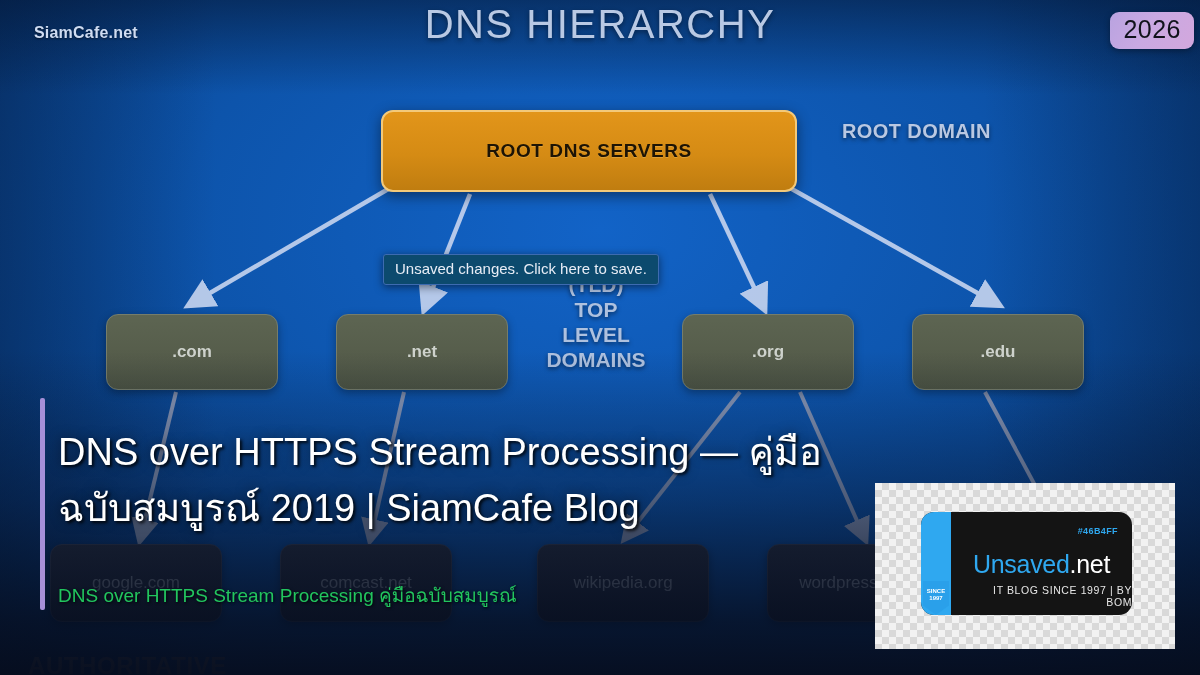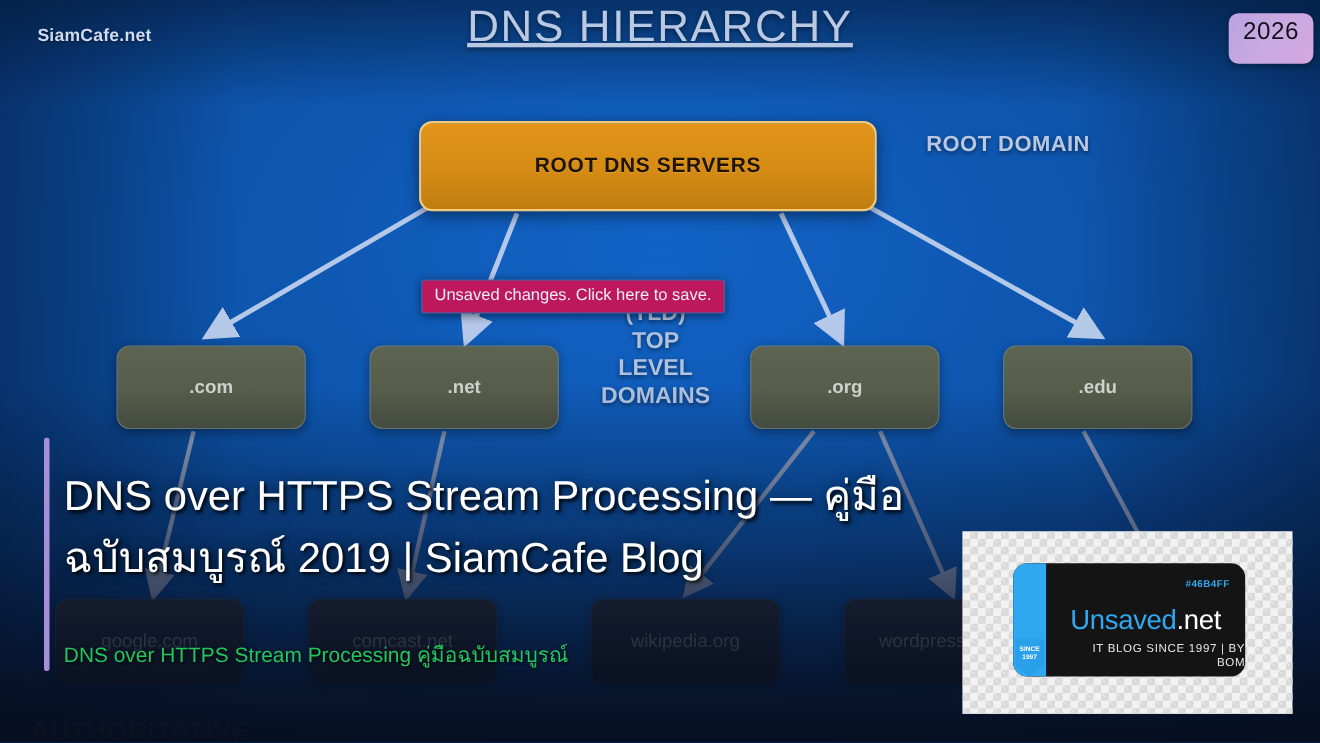--- a/index.html
+++ b/index.html
@@ -45,30 +45,29 @@
   }
   .hero-title {
     position: absolute;
     left: 0; right: 0; top: 2px;
     text-align: center;
     font-size: 40px;
     font-weight: normal;
     letter-spacing: 1.5px;
     color: #b9c9e4;
     text-shadow: 0 2px 5px rgba(0,0,0,0.45);
-    text-decoration: underline;
   }
   .year-badge {
     position: absolute;
     right: 6px; top: 12px;
-    padding: 3px 13px 17px;
+    padding: 3px 13px 5px;
     border-radius: 9px;
     background: linear-gradient(120deg, #b9a3e0 0%, #c9a9e2 45%, #d3a7dd 100%);
     color: #11131c;
-    font-size: 22px;
+    font-size: 25px;
     font-weight: normal;
     letter-spacing: 0.5px;
     box-shadow: 0 2px 6px rgba(0,0,0,0.35);
   }
 
   
   .node {
     position: absolute;
     border-radius: 12px;
     display: flex;
@@ -176,21 +175,21 @@
     font-size: 19px;
     color: #22c55e;
     text-shadow: 1px 1px 3px rgba(0,0,0,0.85);
   }
 
   
   .toast {
     position: absolute;
     left: 383px; top: 254px;
     padding: 5px 11px 7px;
-    background: #be185d;
+    background: #0c4a6e;
     border: 1px solid #3d6bb0;
     border-radius: 3px;
     color: #e8edf6;
     font-size: 15px;
     box-shadow: 0 2px 8px rgba(0,0,0,0.5);
     white-space: nowrap;
   }
 
   
   .logo-card {

